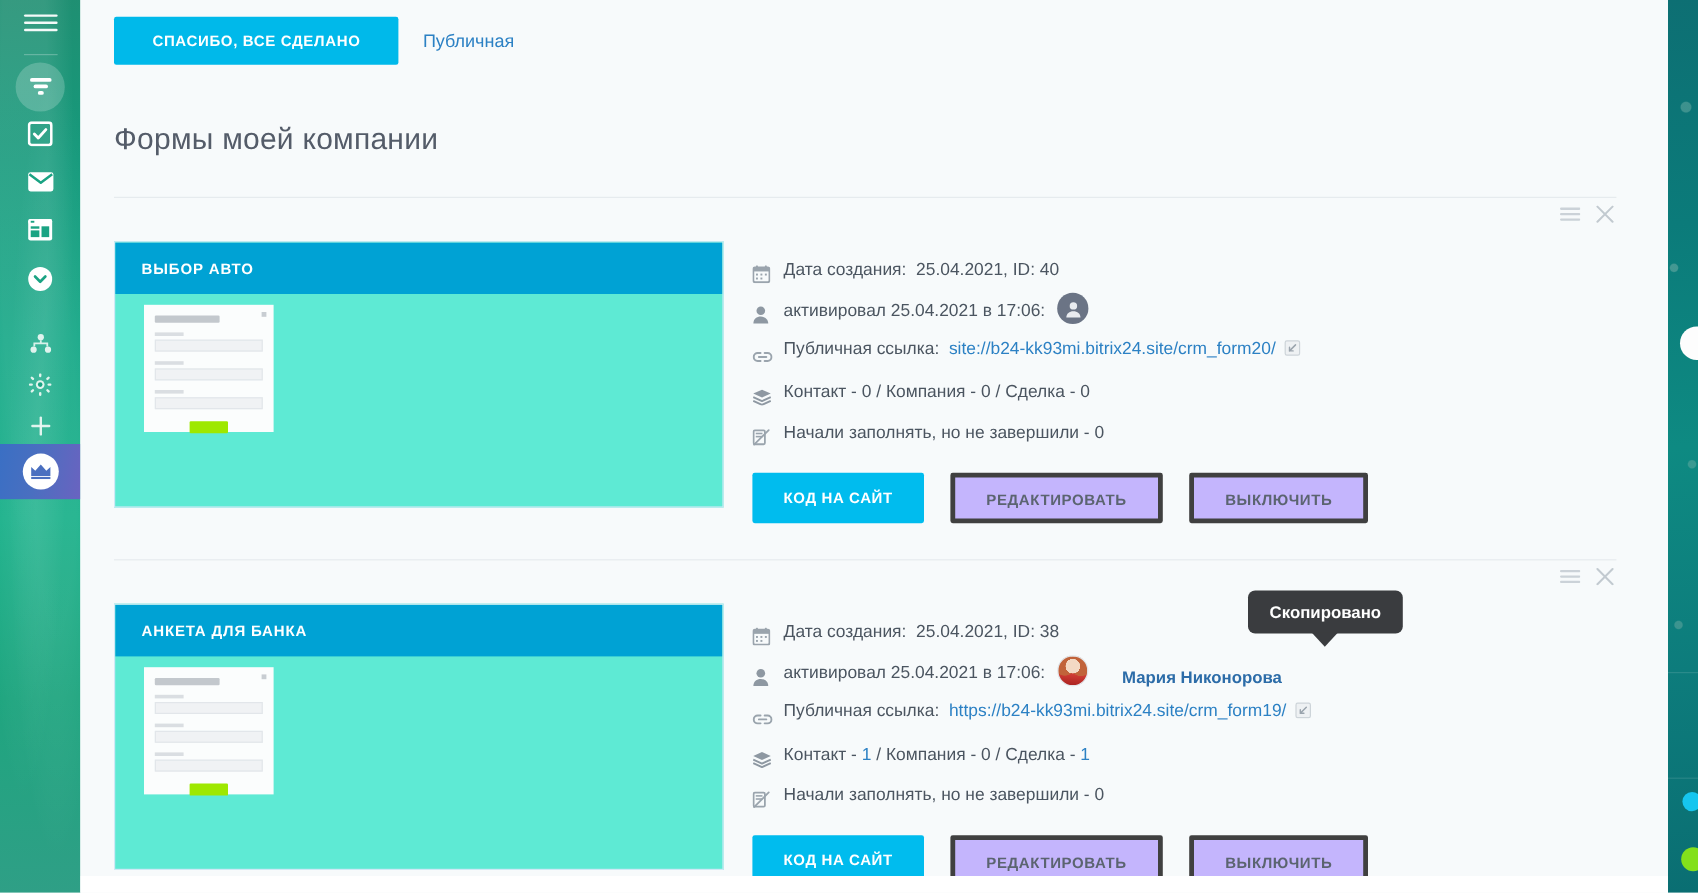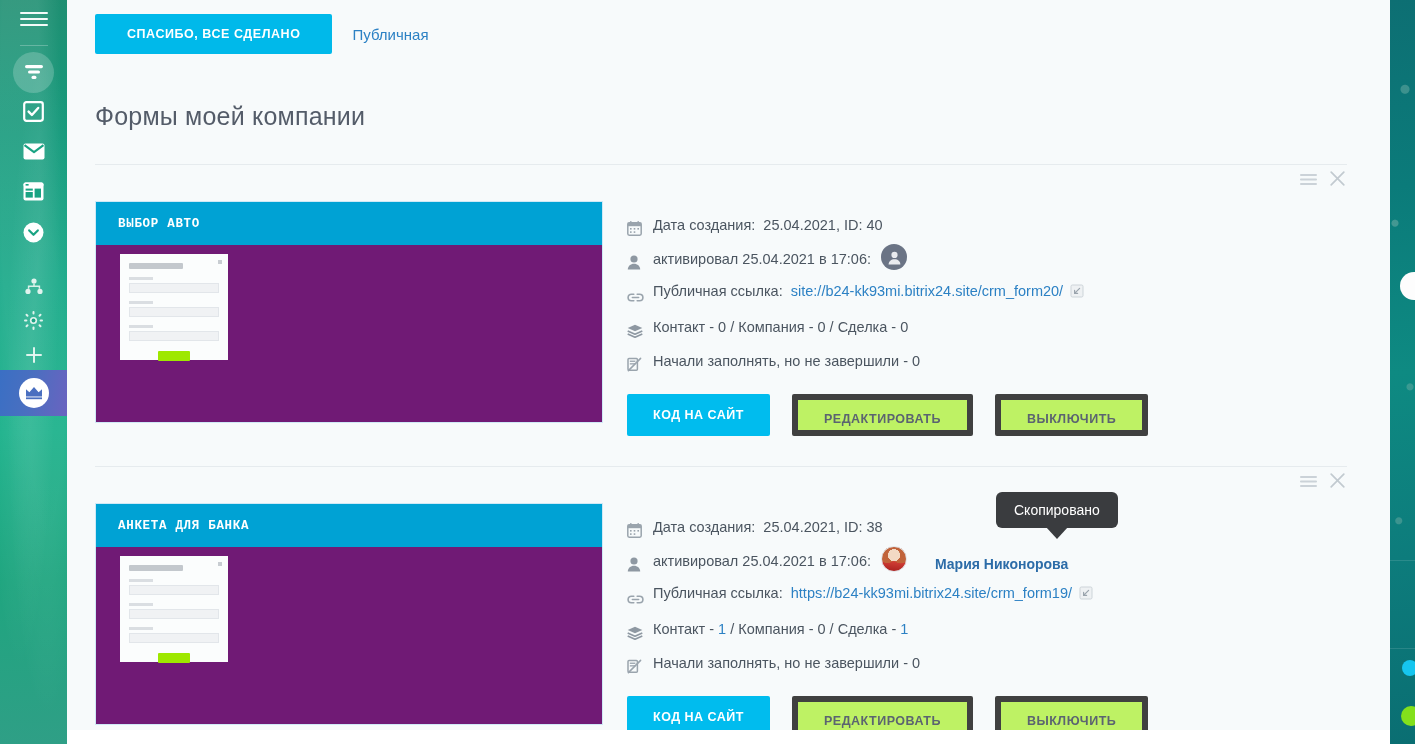--- a/index.html
+++ b/index.html
@@ -112,22 +112,22 @@
   .card-tools {
     position: absolute; right: 2px; top: 6px; display: flex; align-items: center; gap: 13px;
   }
   .tool-ic { cursor: pointer; display: block; opacity: .85; }
 
   .card-body { display: flex; gap: 24px; padding-top: 14px; }
 
   
   .preview {
     width: 508px; height: 222px; flex: 0 0 508px;
-    background: #701a75; border: 1px solid #cfe9f6;
-    display: flex; flex-direction: column; overflow: hidden; font-family: Liberation Mono, monospace;
+    background: #5eead4; border: 1px solid #cfe9f6;
+    display: flex; flex-direction: column; overflow: hidden;
   }
   .preview-head {
     height: 43px; background: #00a2d4; display: flex; align-items: center;
     padding-left: 22px;
   }
   .preview-title {
     color: #ffffff; font-size: 12.5px; font-weight: 700; letter-spacing: .7px;
   }
   .preview-stage { flex: 1; position: relative; }
   .mock {
@@ -177,21 +177,21 @@
     text-decoration: none; cursor: pointer; vertical-align: middle;
   }
 
   .d-actions { display: flex; gap: 22px; margin-top: 22px; }
   .btn-cyan {
     background: #00bcee; color: #fff; border: none; border-radius: 2px;
     font: 700 12.5px "Liberation Sans", sans-serif; letter-spacing: .5px;
     height: 42px; padding: 0 26px; cursor: pointer; white-space: nowrap;
   }
   .btn-ghost {
-    background: #bef264; color: #5b6470; border: 6px solid #404040; border-radius: 2px;
+    background: #c4b5fd; color: #5b6470; border: 4px solid #404040; border-radius: 2px;
     font: 700 12.5px "Liberation Sans", sans-serif; letter-spacing: .5px;
     height: 42px; padding: 12px 26px; cursor: pointer; white-space: nowrap;
   }
 
   
   .tooltip {
     position: absolute; background: #3a3c3f; color: #ffffff;
     font-size: 14px; border-radius: 6px; padding: 10px 18px;
     white-space: nowrap; pointer-events: none;
   }
@@ -587,19 +587,19 @@
             </div>
 
             <div class="d-actions">
               <button class="btn-cyan">КОД НА САЙТ</button>
               <button class="btn-ghost">РЕДАКТИРОВАТЬ</button>
               <button class="btn-ghost">ВЫКЛЮЧИТЬ</button>
             </div>
           </div>
         </div>
 
-        <div class="tooltip" style="left:901px; top:25px;">Скопировано</div>
+        <div class="tooltip" style="left:945px; top:25px;font-weight:bold;">Скопировано</div>
       </div>
 
     </div>
     <div class="bottom-fade"></div>
   </div>
 </div>
 
 </body></html>

